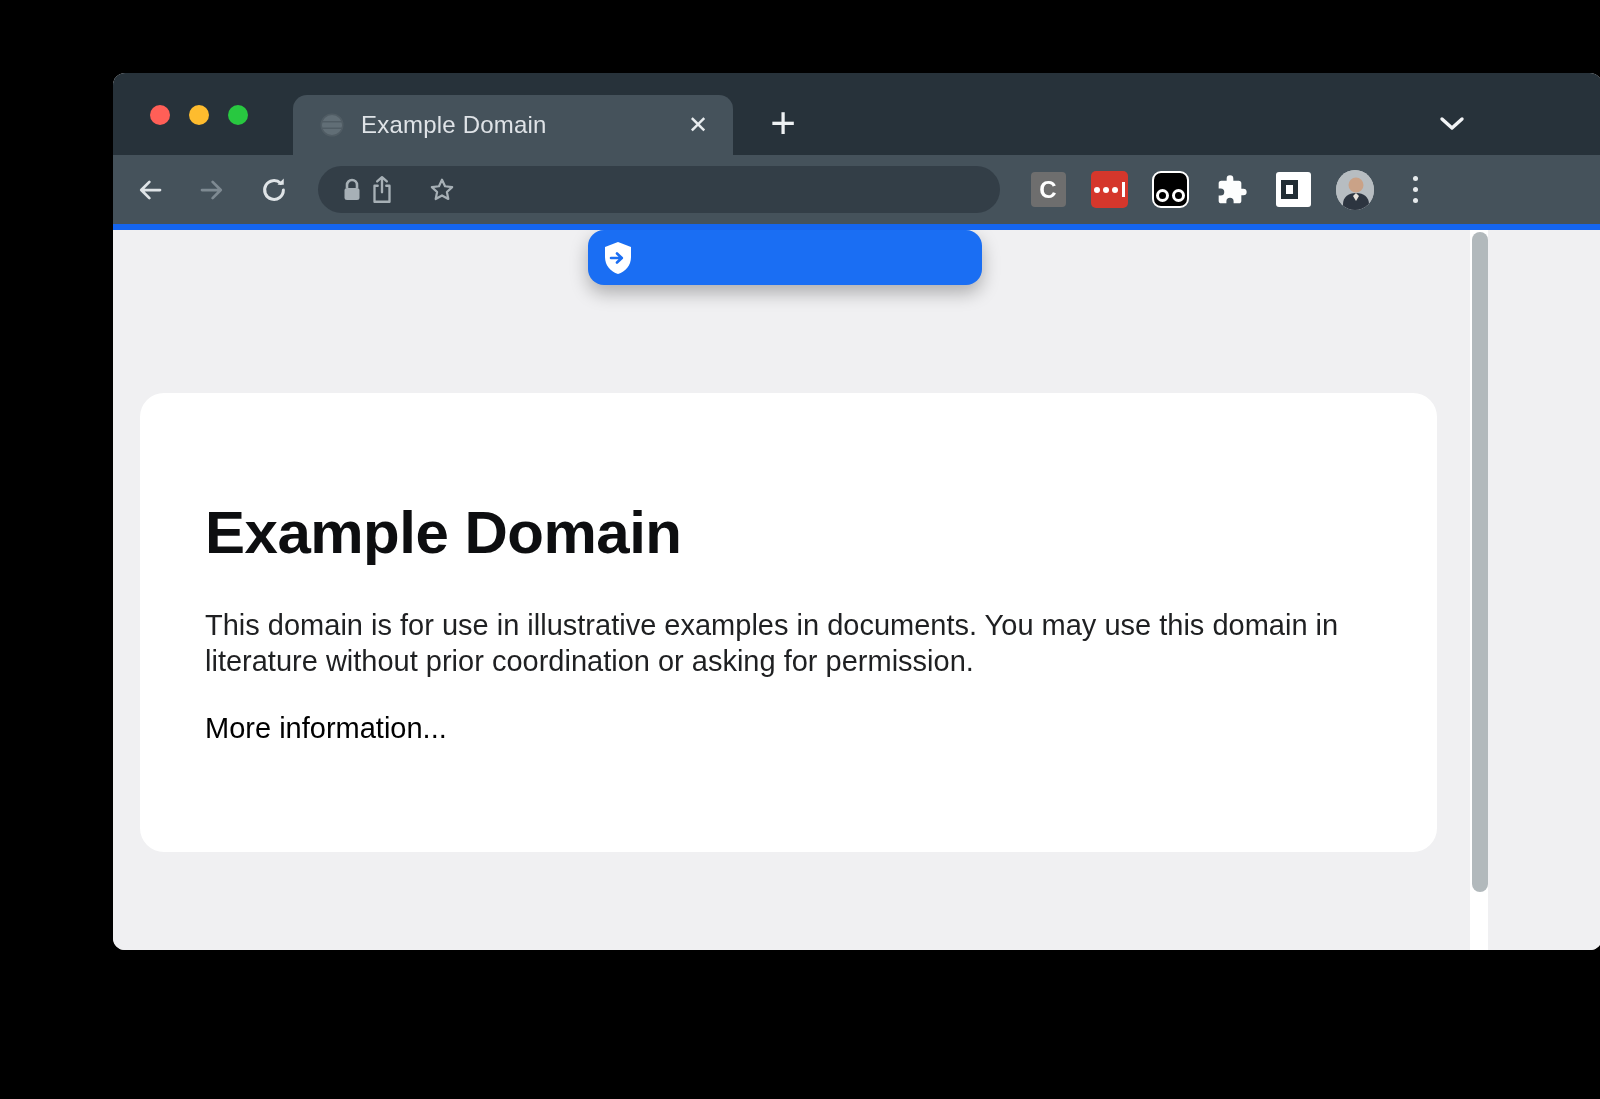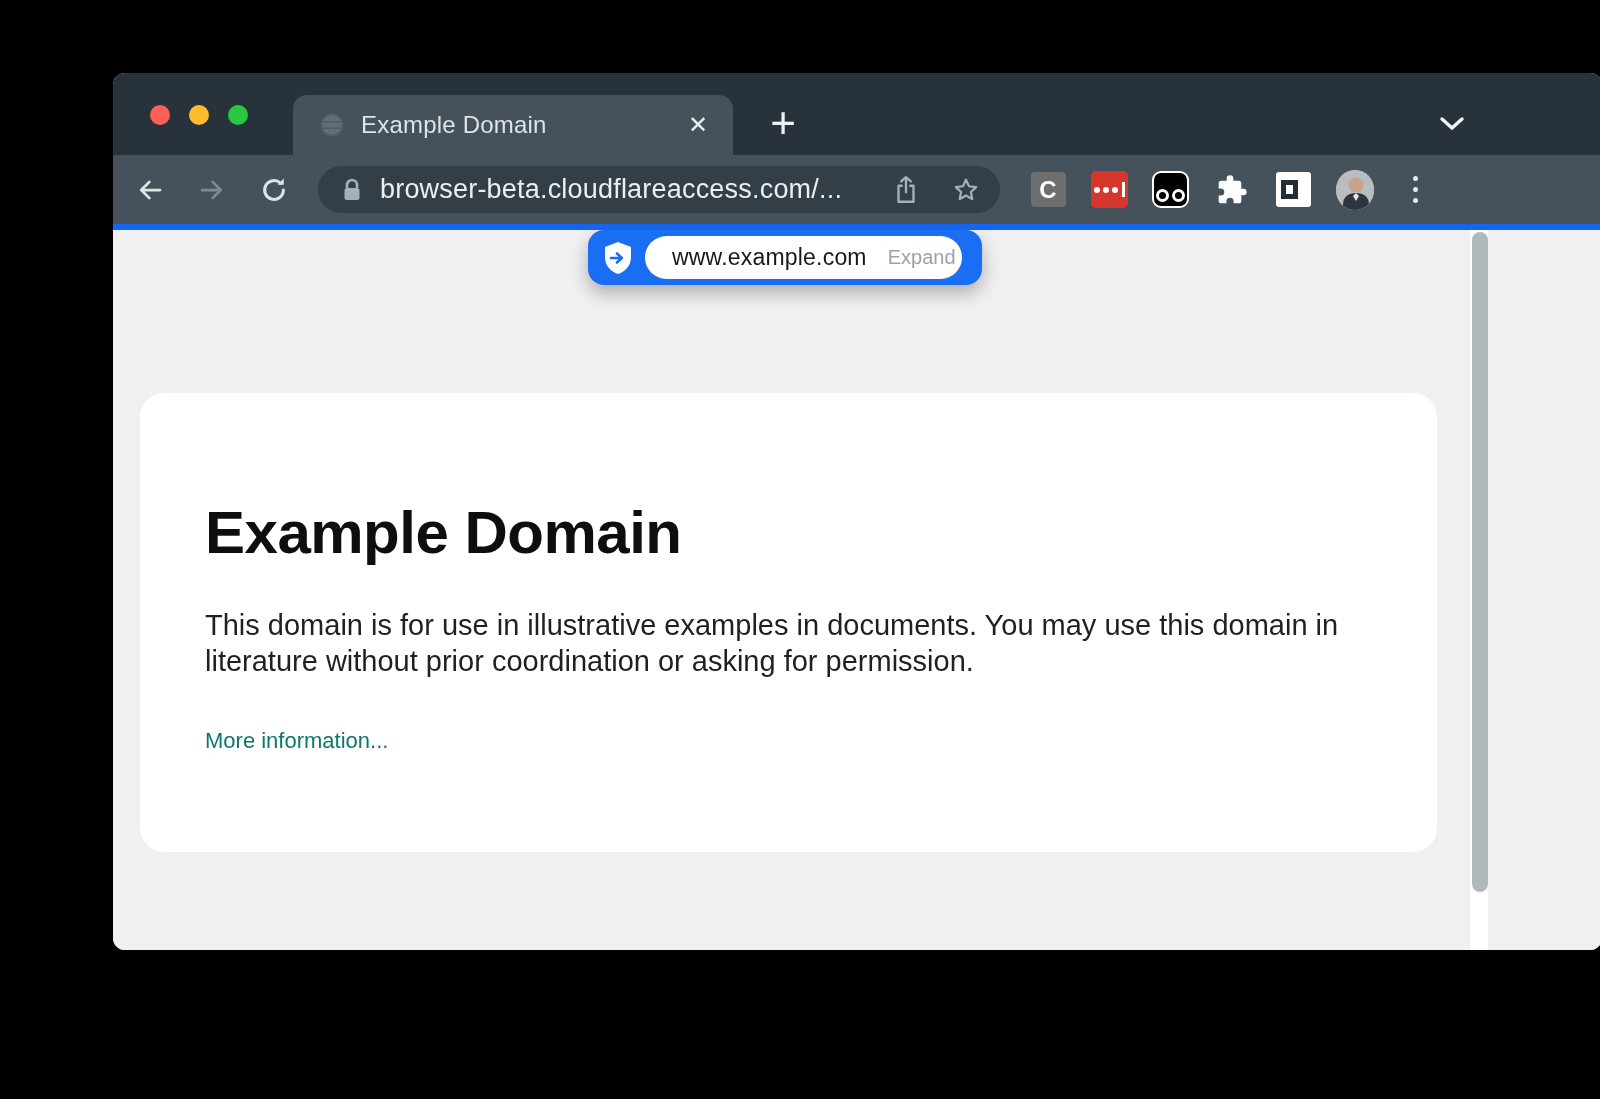--- a/index.html
+++ b/index.html
@@ -77,21 +77,21 @@
   .pill-shield { margin-left:15px; flex:0 0 auto; }
   .pill-inner { position:absolute; left:57px; top:6px; width:317px; height:43px;
                 background:#fff; border-radius:22px; display:flex; align-items:center; }
   .pill-host { margin-left:27px; font-size:23px; color:#17181a; letter-spacing:.2px; }
   .pill-expand { margin-left:21px; font-size:20px; color:#9aa1a8; cursor:pointer; }
 
   .card { position:absolute; left:27px; top:163px; width:1297px; height:459px;
           background:#fff; border-radius:24px; padding:105px 0 0 65px; }
   .h1 { font-size:60px; font-weight:bold; color:#0d0e10; letter-spacing:-.5px; }
   .body-text { margin-top:40px; width:1150px; font-size:29px; line-height:36px; color:#1f2022; }
-  .more-link { display:inline-block; margin-top:49px; font-size:22px; color:#0f766e;
+  .more-link { display:inline-block; margin-top:33px; font-size:29px; color:#000000;
                text-decoration:none; cursor:pointer; }
 
   .scroll-track { position:absolute; left:1357px; top:0; width:18px; height:720px; background:#fff; }
   .scroll-thumb { position:absolute; left:1359px; top:2px; width:16px; height:660px;
                   background:#b2b9bc; border-radius:8px; cursor:grab; }
 </style>
 </head>
 <body>
 
 <div class="window">
@@ -137,21 +137,20 @@
         <path d="M19.5 12a7.5 7.5 0 1 1-2.2-5.3" fill="none" stroke="#dfe4e7" stroke-width="2.4" stroke-linecap="round"></path>
         <path d="M19.8 2.8v5h-5z" fill="#dfe4e7"></path>
       </svg>
     </div>
 
     <div class="omnibox">
       <svg class="omni-lock" width="20" height="24" viewBox="0 0 20 24">
         <path d="M5 10V7a5 5 0 0 1 10 0v3" fill="none" stroke="#a7b0b6" stroke-width="2.6"></path>
         <rect x="2.5" y="10" width="15" height="12" rx="2.5" fill="#a7b0b6"></rect>
       </svg>
-      <span class="omni-url">browser-beta.cloudflareaccess.com/...</span>
       <span class="omni-ic omni-share">
         <svg width="26" height="30" viewBox="0 0 24 28">
           <path d="M12 2v14M7.5 6L12 2l4.5 4" fill="none" stroke="#a7b0b6" stroke-width="2.2" stroke-linecap="round" stroke-linejoin="round"></path>
           <path d="M8 10H5v15h14V10h-3" fill="none" stroke="#a7b0b6" stroke-width="2.2" stroke-linecap="round" stroke-linejoin="round"></path>
         </svg>
       </span>
       <span class="omni-ic omni-star">
         <svg width="28" height="28" viewBox="0 0 24 24">
           <path d="M12 3.2l2.6 5.6 6.1.7-4.5 4.2 1.2 6-5.4-3-5.4 3 1.2-6-4.5-4.2 6.1-.7z" fill="none" stroke="#a7b0b6" stroke-width="1.9" stroke-linejoin="round"></path>
         </svg>
@@ -208,24 +207,20 @@
 
   <div class="blue-line"></div>
 
   <div class="viewport">
 
     <div class="pill">
       <svg class="pill-shield" width="30" height="34" viewBox="0 0 30 34">
         <path d="M15 1L28 6v10c0 8.5-5.5 14.5-13 17C7.5 30.5 2 24.5 2 16V6z" fill="#fff"></path>
         <path d="M8 17h10M14 12.5L18.8 17 14 21.5" fill="none" stroke="#1a6ef3" stroke-width="2.6" stroke-linecap="round" stroke-linejoin="round"></path>
       </svg>
-      <div class="pill-inner">
-        <span class="pill-host">www.example.com</span>
-        <span class="pill-expand">Expand</span>
-      </div>
     </div>
 
     <div class="card">
       <div class="h1">Example Domain</div>
       <div class="body-text">This domain is for use in illustrative examples in documents. You may use this domain in literature without prior coordination or asking for permission.</div>
       <a class="more-link">More information...</a>
     </div>
 
     <div class="scroll-track"></div>
     <div class="scroll-thumb"></div>

